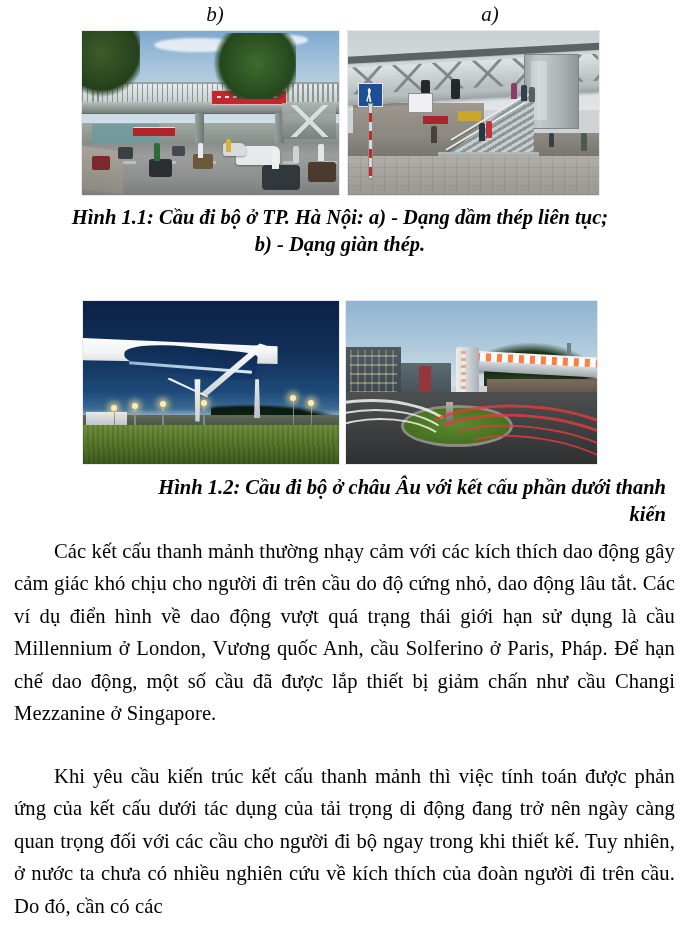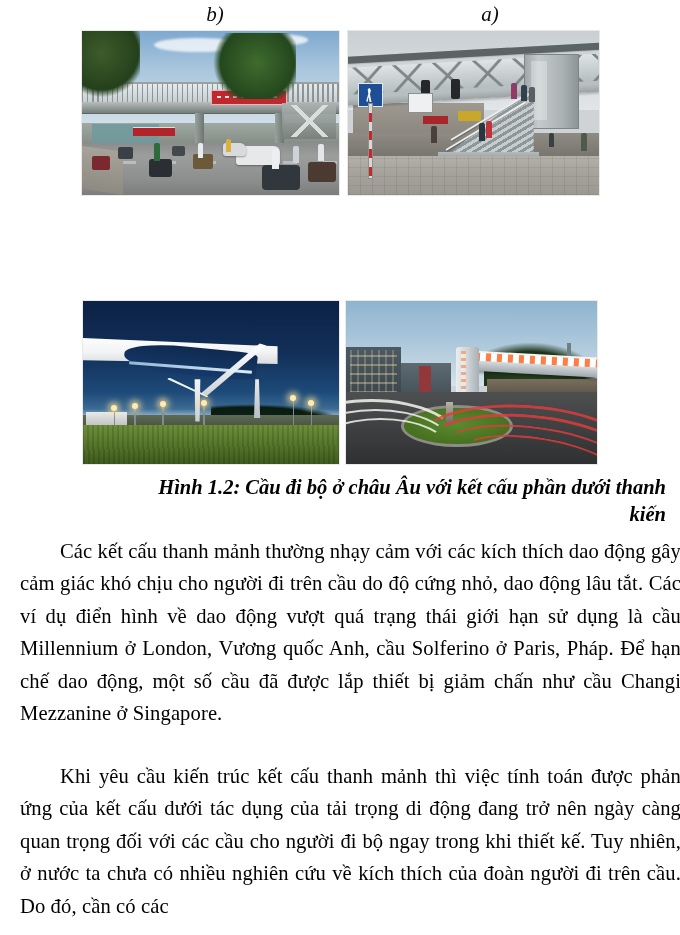--- a/index.html
+++ b/index.html
@@ -409,21 +409,21 @@
     font-size: 20.5px;
     line-height: 27px;
     color: #000000;
   }
   #caption-1-1 { top: 204px; }
   #caption-1-2 { top: 474px; text-align: right; }
 
   
   .body-text {
     position: absolute;
-    left: 20px;
+    left: 14px;
     width: 661px;
     font-size: 20.6px;
     line-height: 32.4px;
     text-align: justify;
     text-justify: inter-word;
     color: #000000;
     letter-spacing: .1px;
   }
   #para-1 { top: 535px; }
   #para-2 { top: 760px; }
@@ -505,20 +505,24 @@
       <div class="p2-person" style="position:absolute;left:65%;top:32%;width:6px;height:16px;background:#8e3b66;"></div>
       <div class="p2-person" style="position:absolute;left:69%;top:33%;width:6px;height:16px;background:#33414f;"></div>
       <div class="p2-person" style="position:absolute;left:72%;top:34%;width:6px;height:15px;background:#5b5f63;"></div>
       <div class="p2-person" style="position:absolute;left:52%;top:56%;width:6px;height:18px;background:#2a3640;"></div>
       <div class="p2-person" style="position:absolute;left:33%;top:58%;width:6px;height:17px;background:#4a3f3a;"></div>
       <div class="p2-person" style="position:absolute;left:93%;top:62%;width:6px;height:18px;background:#4e5b4a;"></div>
       <div class="p2-person" style="position:absolute;left:80%;top:62%;width:5px;height:14px;background:#3a3f44;"></div>
     </div>
   </div>
 
+  <div class="caption" id="caption-1-1">
+    <span>Hình 1.1: Cầu đi bộ ở TP. Hà Nội: a) - Dạng dầm thép liên tục;</span><br>
+    <span>b) - Dạng giàn thép.</span>
+  </div>
 
   <div class="photo" id="photo-eu-white">
     <div class="inner">
       <div class="p3-sky"></div>
       <div class="p3-horizon"></div>
       <div class="p3-treeline"></div>
       <div class="p3-lot"></div>
       <div class="p3-shed"></div>
       <div class="p3-deck"></div>
       <div class="p3-hole"></div>

